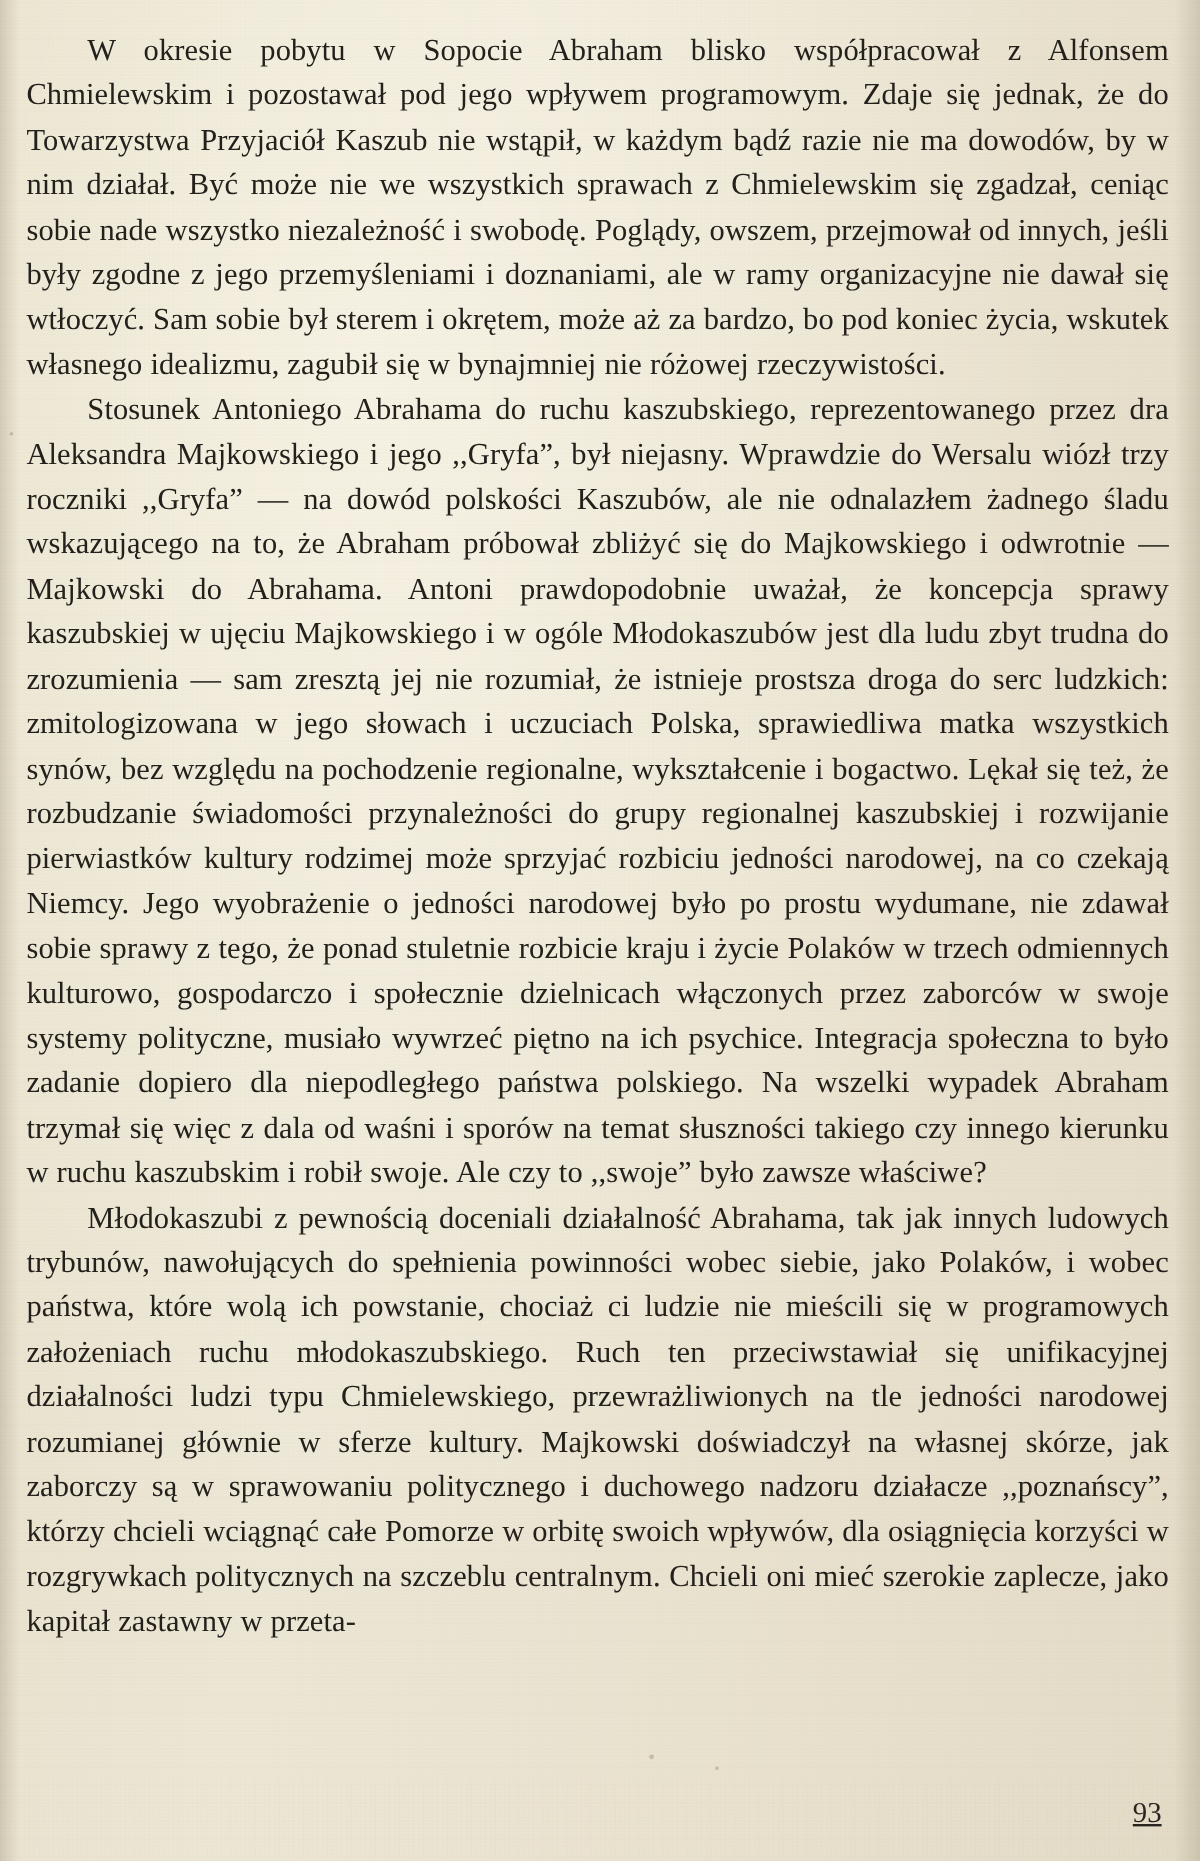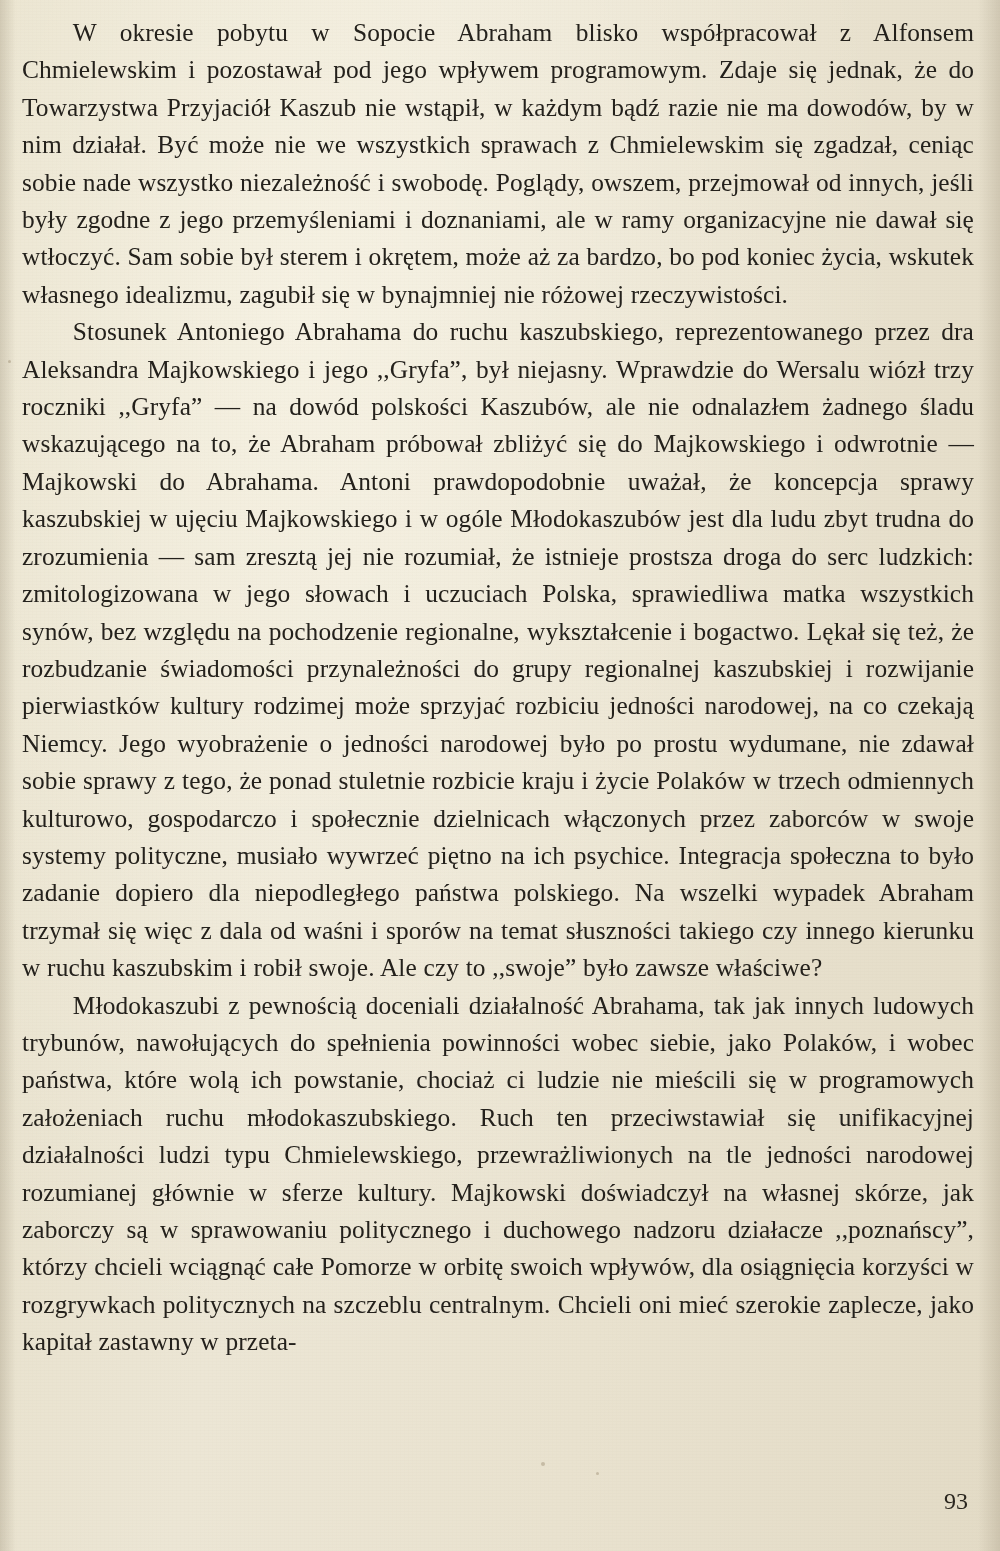--- a/index.html
+++ b/index.html
@@ -38,37 +38,39 @@
     box-sizing: border-box;
   }
   .body-text {
     font-size: 25.4px;
     line-height: 37.4px;
     text-align: justify;
     text-justify: inter-word;
     color: #24211c;
     letter-spacing: 0.1px;
     word-spacing: 0.2px;
+    margin-top: 10px;
     -webkit-font-smoothing: antialiased;
   }
   .body-text p {
     margin: 0;
     text-indent: 2.0em;
   }
   .body-text p.cont {
     text-indent: 2.0em;
     font-family: Liberation Serif, serif;
   }
   .folio {
     position: absolute;
     right: 32px;
-    bottom: 36px;
+    bottom: 26px;
     font-size: 24px;
     color: #2a261f;
     font-family: "Liberation Serif", serif;
+    text-decoration: underline;
   }
   .edge-shadow {
     position: absolute;
     top: 0; bottom: 0; left: 0;
     width: 16px;
     background: linear-gradient(90deg, rgba(90,75,50,0.18), rgba(90,75,50,0));
     pointer-events: none;
   }
   .edge-shadow-r {
     position: absolute;

